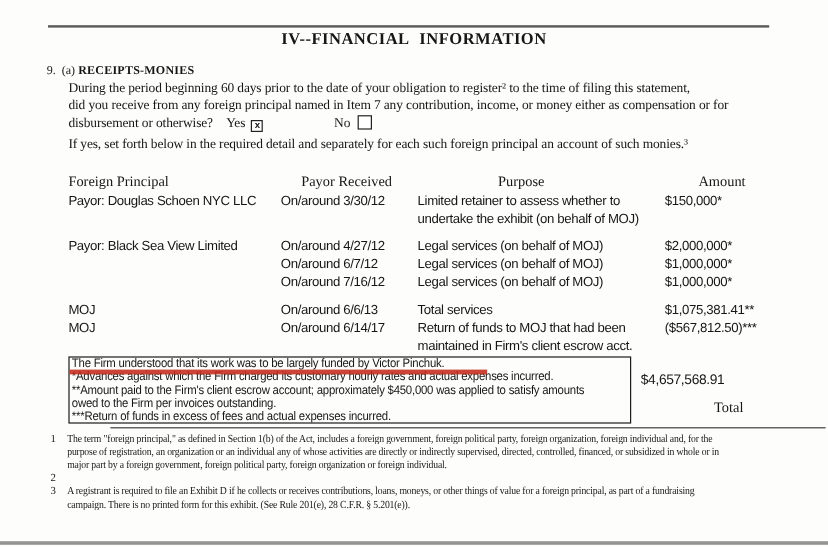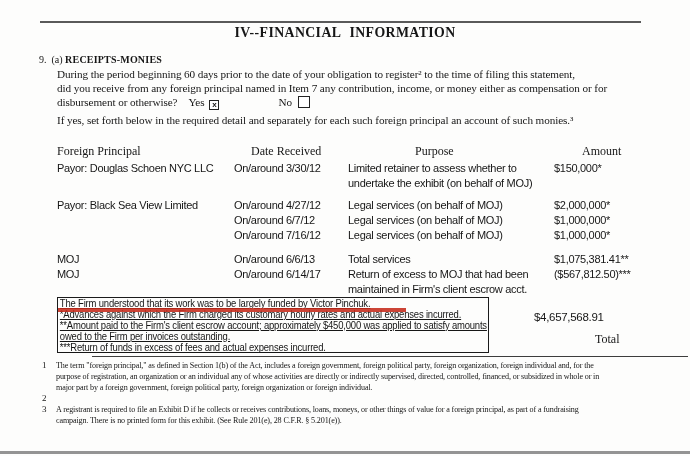--- a/index.html
+++ b/index.html
@@ -37,22 +37,22 @@
   .th { top:144px; font-size:12px; }
   .th-fp { left:57px; } .th-dr { left:251px; } .th-pu { left:415px; } .th-am { left:582px; }
 
   .cell { font-size:11px; }
   .c-payor { left:57px; } .c-date { left:234px; } .c-purp { left:348px; } .c-amt { left:554px; }
   .r1 { top:162px; } .r2 { top:177px; }
   .r3 { top:199px; } .r4 { top:214px; } .r5 { top:229px; }
   .r6 { top:253px; } .r7 { top:268px; } .r8 { top:283px; }
 
   .anno-box {
-    position:absolute; left:57px; top:297px; width:432px; height:56px;
-    border:1.5px solid #1b1b1b; box-sizing:border-box; background:#fdfdfc;text-decoration:underline;
+    position:absolute; left:57px; top:297px; width:469px; height:56px;
+    border:1.5px solid #1b1b1b; box-sizing:border-box; background:#fdfdfc;
   }
   .anno-line {
     font-family:"Liberation Sans", sans-serif; font-size:10.3px; line-height:10.9px;
     letter-spacing:-0.2px; white-space:nowrap; padding-left:2px;
     transform:scaleX(0.92); transform-origin:left center;
   }
   .anno-box .first { padding-top:1px; }
   .red-underline {
     position:absolute; left:58px; top:308px; width:348px; height:4px;
     background:rgba(197,42,26,0.88); z-index:3;
@@ -84,21 +84,21 @@
   </div>
 
   <div class="abs q-line q1">During the period beginning 60 days prior to the date of your obligation to register² to the time of filing this statement,</div>
   <div class="abs q-line q2">did you receive from any foreign principal named in Item 7 any contribution, income, or money either as compensation or for</div>
   <div class="abs q-line q3">
     <span>disbursement or otherwise?</span><span class="yes-lab">Yes</span><span class="cb cb-yes">x</span><span class="no-lab">No</span><span class="cb cb-no"></span>
   </div>
   <div class="abs q-line ify">If yes, set forth below in the required detail and separately for each such foreign principal an account of such monies.³</div>
 
   <div class="abs th th-fp">Foreign Principal</div>
-  <div class="abs th th-dr">Date Received</div>
+  <div class="abs th th-dr">Payor Received</div>
   <div class="abs th th-pu">Purpose</div>
   <div class="abs th th-am">Amount</div>
 
   <div class="abs sans cell c-payor r1">Payor: Douglas Schoen NYC LLC</div>
   <div class="abs sans cell c-date  r1">On/around 3/30/12</div>
   <div class="abs sans cell c-purp  r1">Limited retainer to assess whether to</div>
   <div class="abs sans cell c-amt   r1">$150,000*</div>
   <div class="abs sans cell c-purp  r2">undertake the exhibit (on behalf of MOJ)</div>
 
   <div class="abs sans cell c-payor r3">Payor: Black Sea View Limited</div>
@@ -111,21 +111,21 @@
   <div class="abs sans cell c-date  r5">On/around 7/16/12</div>
   <div class="abs sans cell c-purp  r5">Legal services (on behalf of MOJ)</div>
   <div class="abs sans cell c-amt   r5">$1,000,000*</div>
 
   <div class="abs sans cell c-payor r6">MOJ</div>
   <div class="abs sans cell c-date  r6">On/around 6/6/13</div>
   <div class="abs sans cell c-purp  r6">Total services</div>
   <div class="abs sans cell c-amt   r6">$1,075,381.41**</div>
   <div class="abs sans cell c-payor r7">MOJ</div>
   <div class="abs sans cell c-date  r7">On/around 6/14/17</div>
-  <div class="abs sans cell c-purp  r7">Return of excess to MOJ that had been</div>
+  <div class="abs sans cell c-purp  r7">Return of funds to MOJ that had been</div>
   <div class="abs sans cell c-amt   r7">($567,812.50)***</div>
   <div class="abs sans cell c-purp  r8">maintained in Firm's client escrow acct.</div>
 
   <div class="anno-box">
     <div class="anno-line first">The Firm understood that its work was to be largely funded by Victor Pinchuk.</div>
     <div class="anno-line">*Advances against which the Firm charged its customary hourly rates and actual expenses incurred.</div>
     <div class="anno-line">**Amount paid to the Firm's client escrow account; approximately $450,000 was applied to satisfy amounts</div>
     <div class="anno-line">owed to the Firm per invoices outstanding.</div>
     <div class="anno-line">***Return of funds in excess of fees and actual expenses incurred.</div>
   </div>

